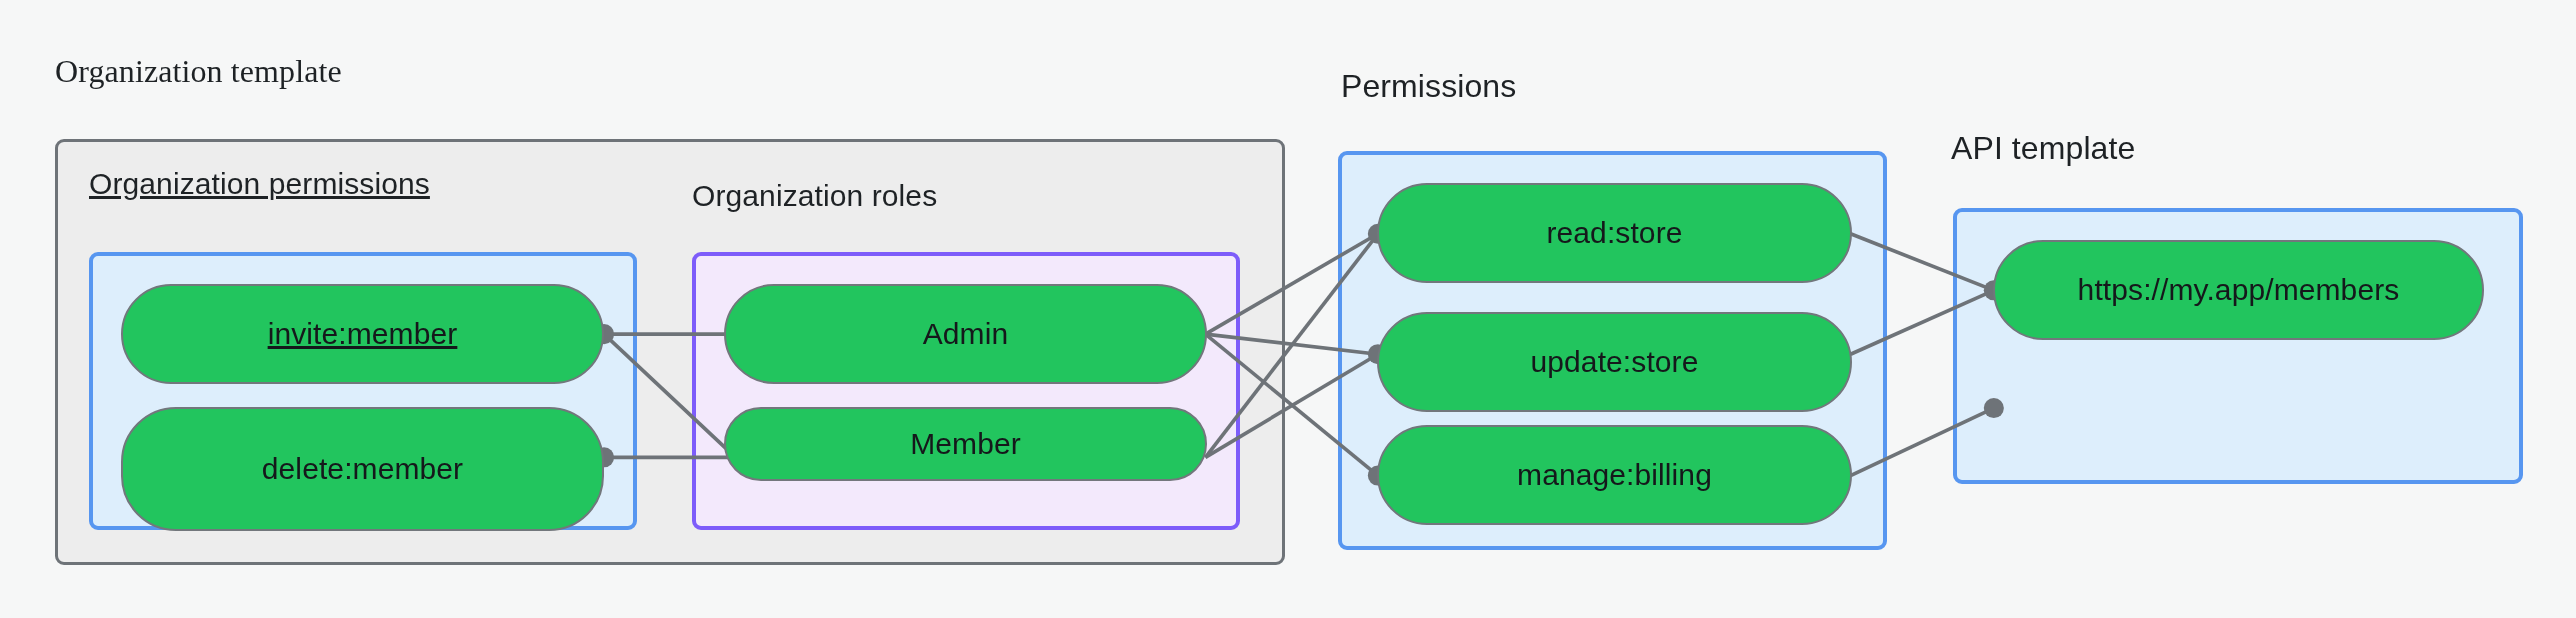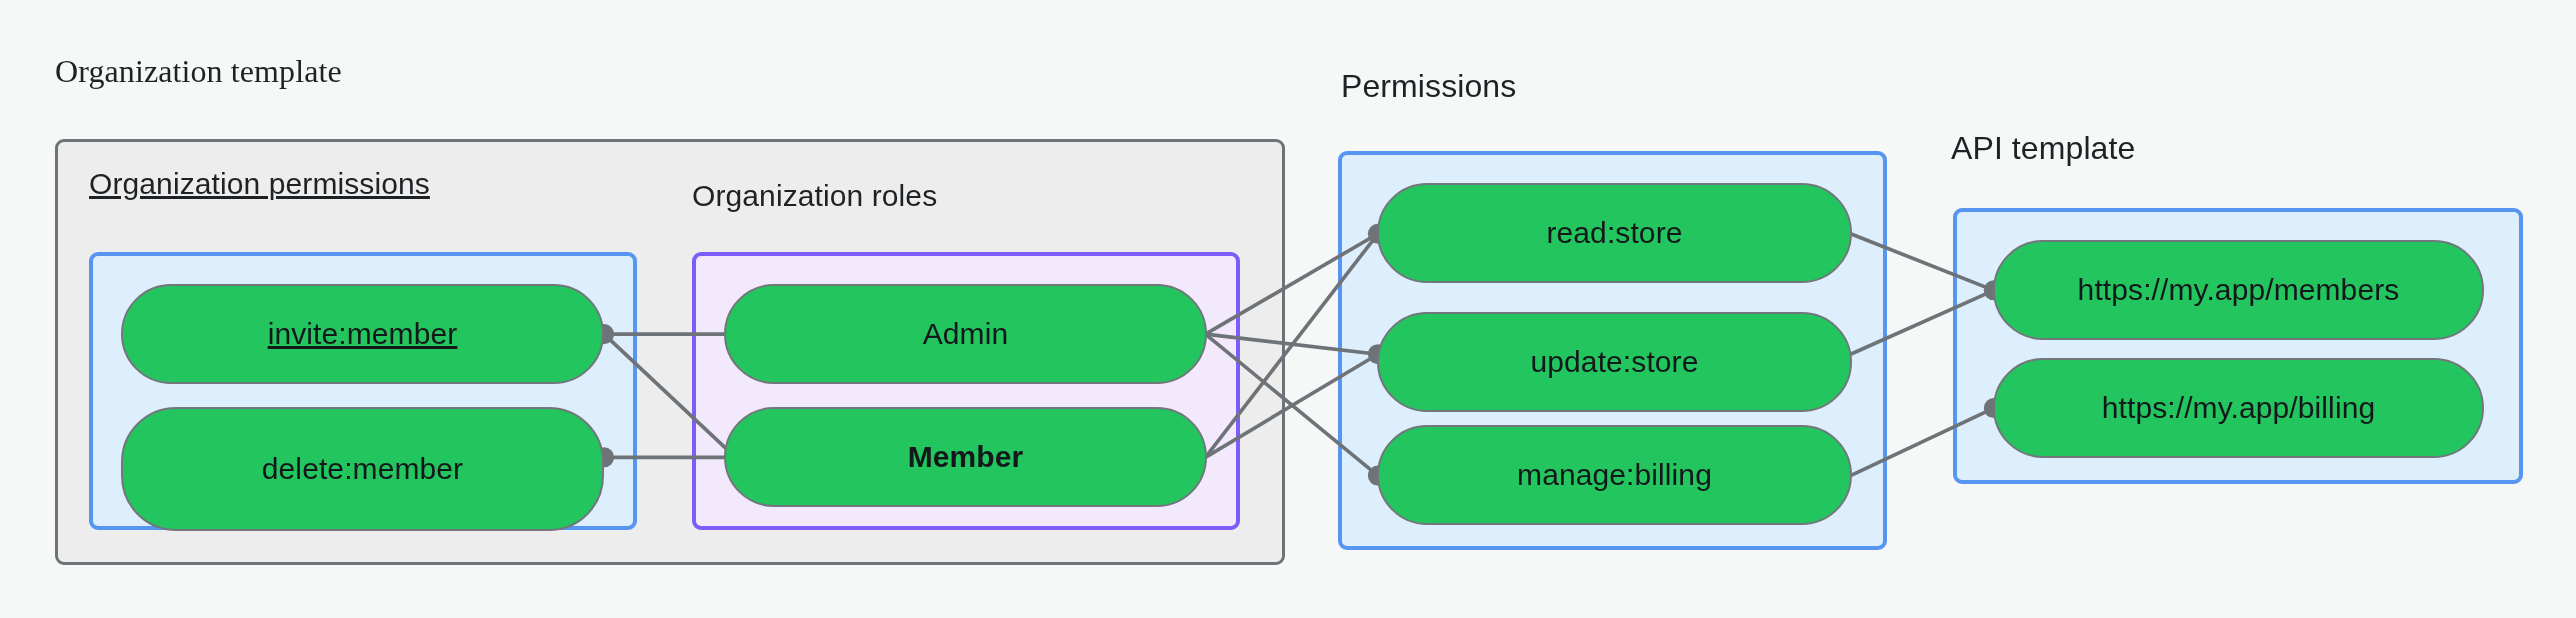--- a/index.html
+++ b/index.html
@@ -132,27 +132,26 @@
   </svg>
 
   <div class="layer" id="nodes">
 
     <div class="pill" style="left:121px; top:284px; width:483px; height:100px;text-decoration:underline;">invite:member</div>
 
     <div class="pill" style="left:121px; top:407px; width:483px; height:124px;">delete:member</div>
 
     <div class="pill" style="left:724px; top:284px; width:483px; height:100px;">Admin</div>
 
-    <div class="pill" style="left:724px; top:407px; width:483px; height:100px;font-weight:bold;">Member</div>
+    <div class="pill" style="left:724px; top:407px; width:483px; height:74px;">Member</div>
 
     <div class="pill" style="left:1377px; top:183px; width:475px; height:100px;">read:store</div>
 
     <div class="pill" style="left:1377px; top:304px; width:475px; height:100px;margin-top:8px;">update:store</div>
 
     <div class="pill" style="left:1377px; top:425px; width:475px; height:100px;">manage:billing</div>
 
     <div class="pill" style="left:1993px; top:240px; width:491px; height:100px;">https://my.app/members</div>
 
-    <div class="pill" style="left:1993px; top:358px; width:491px; height:100px;">https://my.app/billing</div>
 
   </div>
 </div>
 
 
 </body></html>

